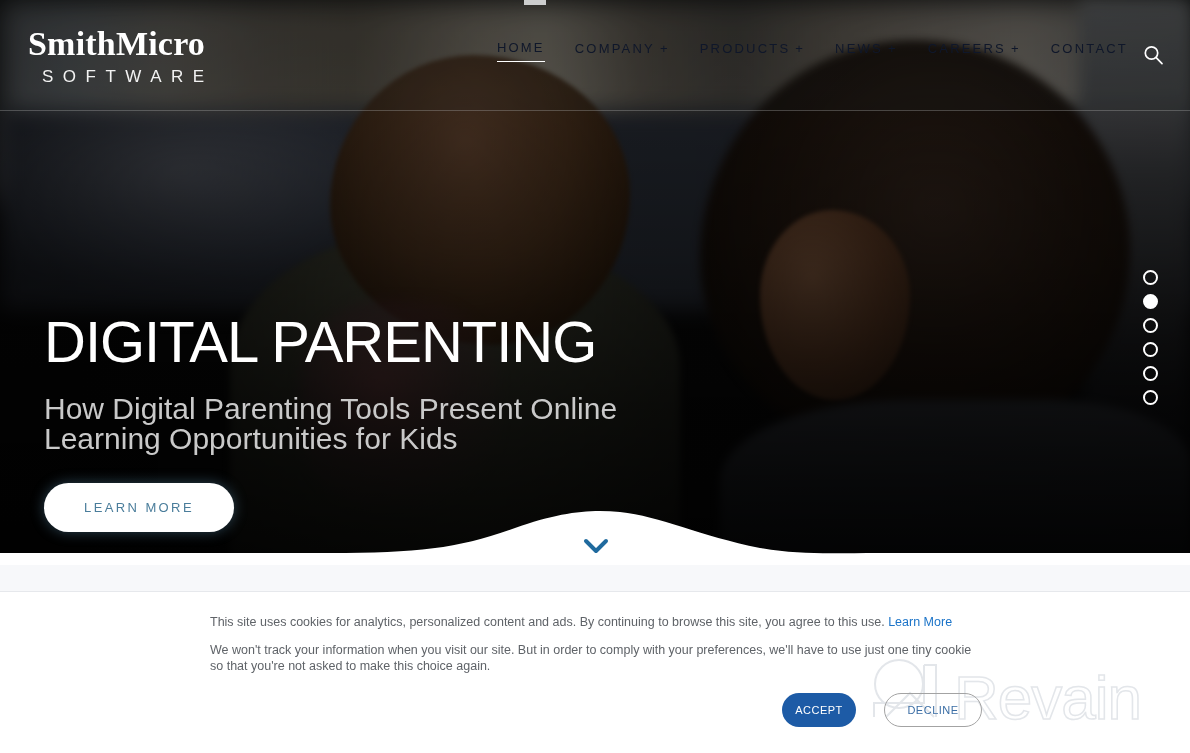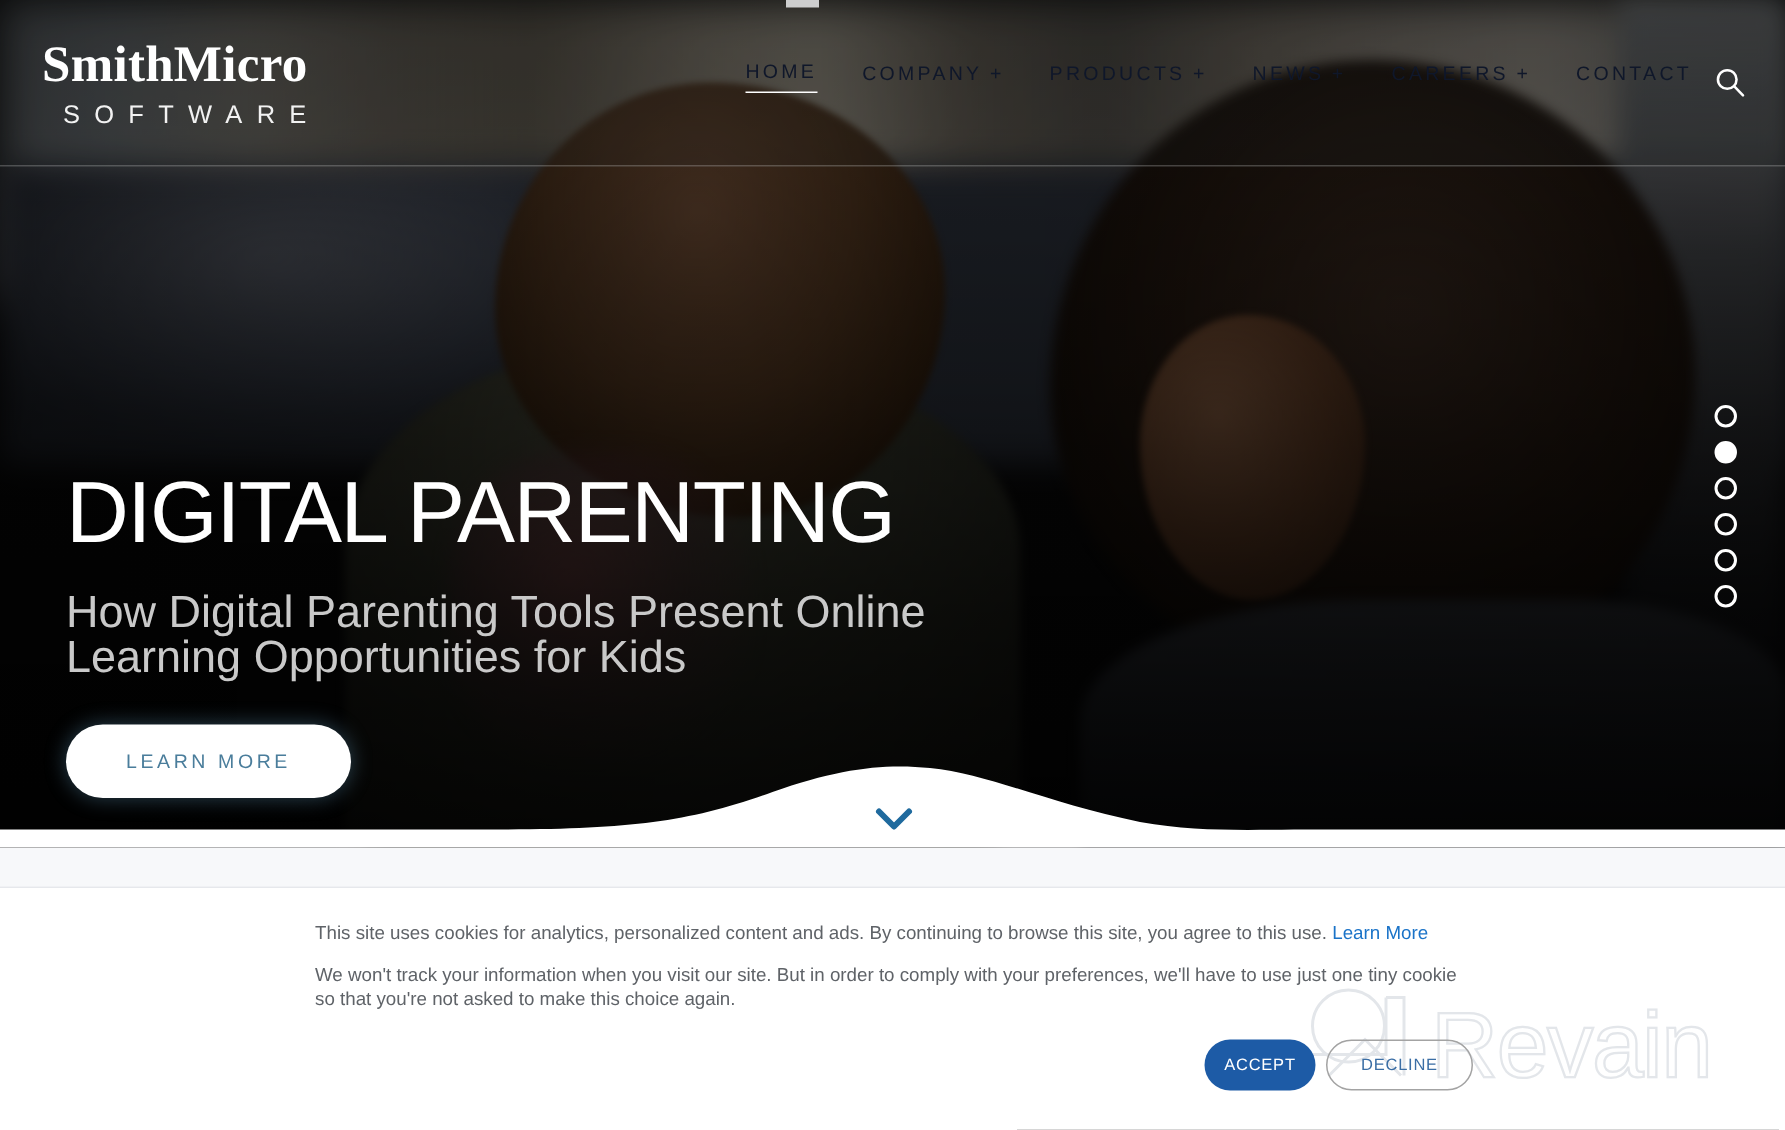--- a/index.html
+++ b/index.html
@@ -164,21 +164,21 @@
 
   
   .cookie { position:absolute; left:0; top:600px; width:1190px; height:153px; z-index:8; }
   .cookie p {
     position:absolute; left:210px; color:#5f6368; font-size:12.5px; line-height:16px;
   }
   .cookie .p1 { top:14px; width:780px; }
   .cookie .p2 { top:42px; width:772px; }
   .cookie a { color:#1a73c8; text-decoration:none; cursor:pointer; }
   .btn-accept {
-    position:absolute; left:803px; top:93px; width:74px; height:34px;
+    position:absolute; left:782px; top:93px; width:74px; height:34px;
     border-radius:18px; background:#1d5ba6; color:#ffffff; border:none;
     font-size:11px; letter-spacing:.5px; cursor:pointer;
     display:flex; align-items:center; justify-content:center;
   }
   .btn-decline {
     position:absolute; left:884px; top:93px; width:98px; height:34px;
     border-radius:18px; background:transparent; color:#3b6ea5;
     border:1px solid #a3a3a3; font-size:11px; letter-spacing:.5px; cursor:pointer;
     display:flex; align-items:center; justify-content:center;
   }

